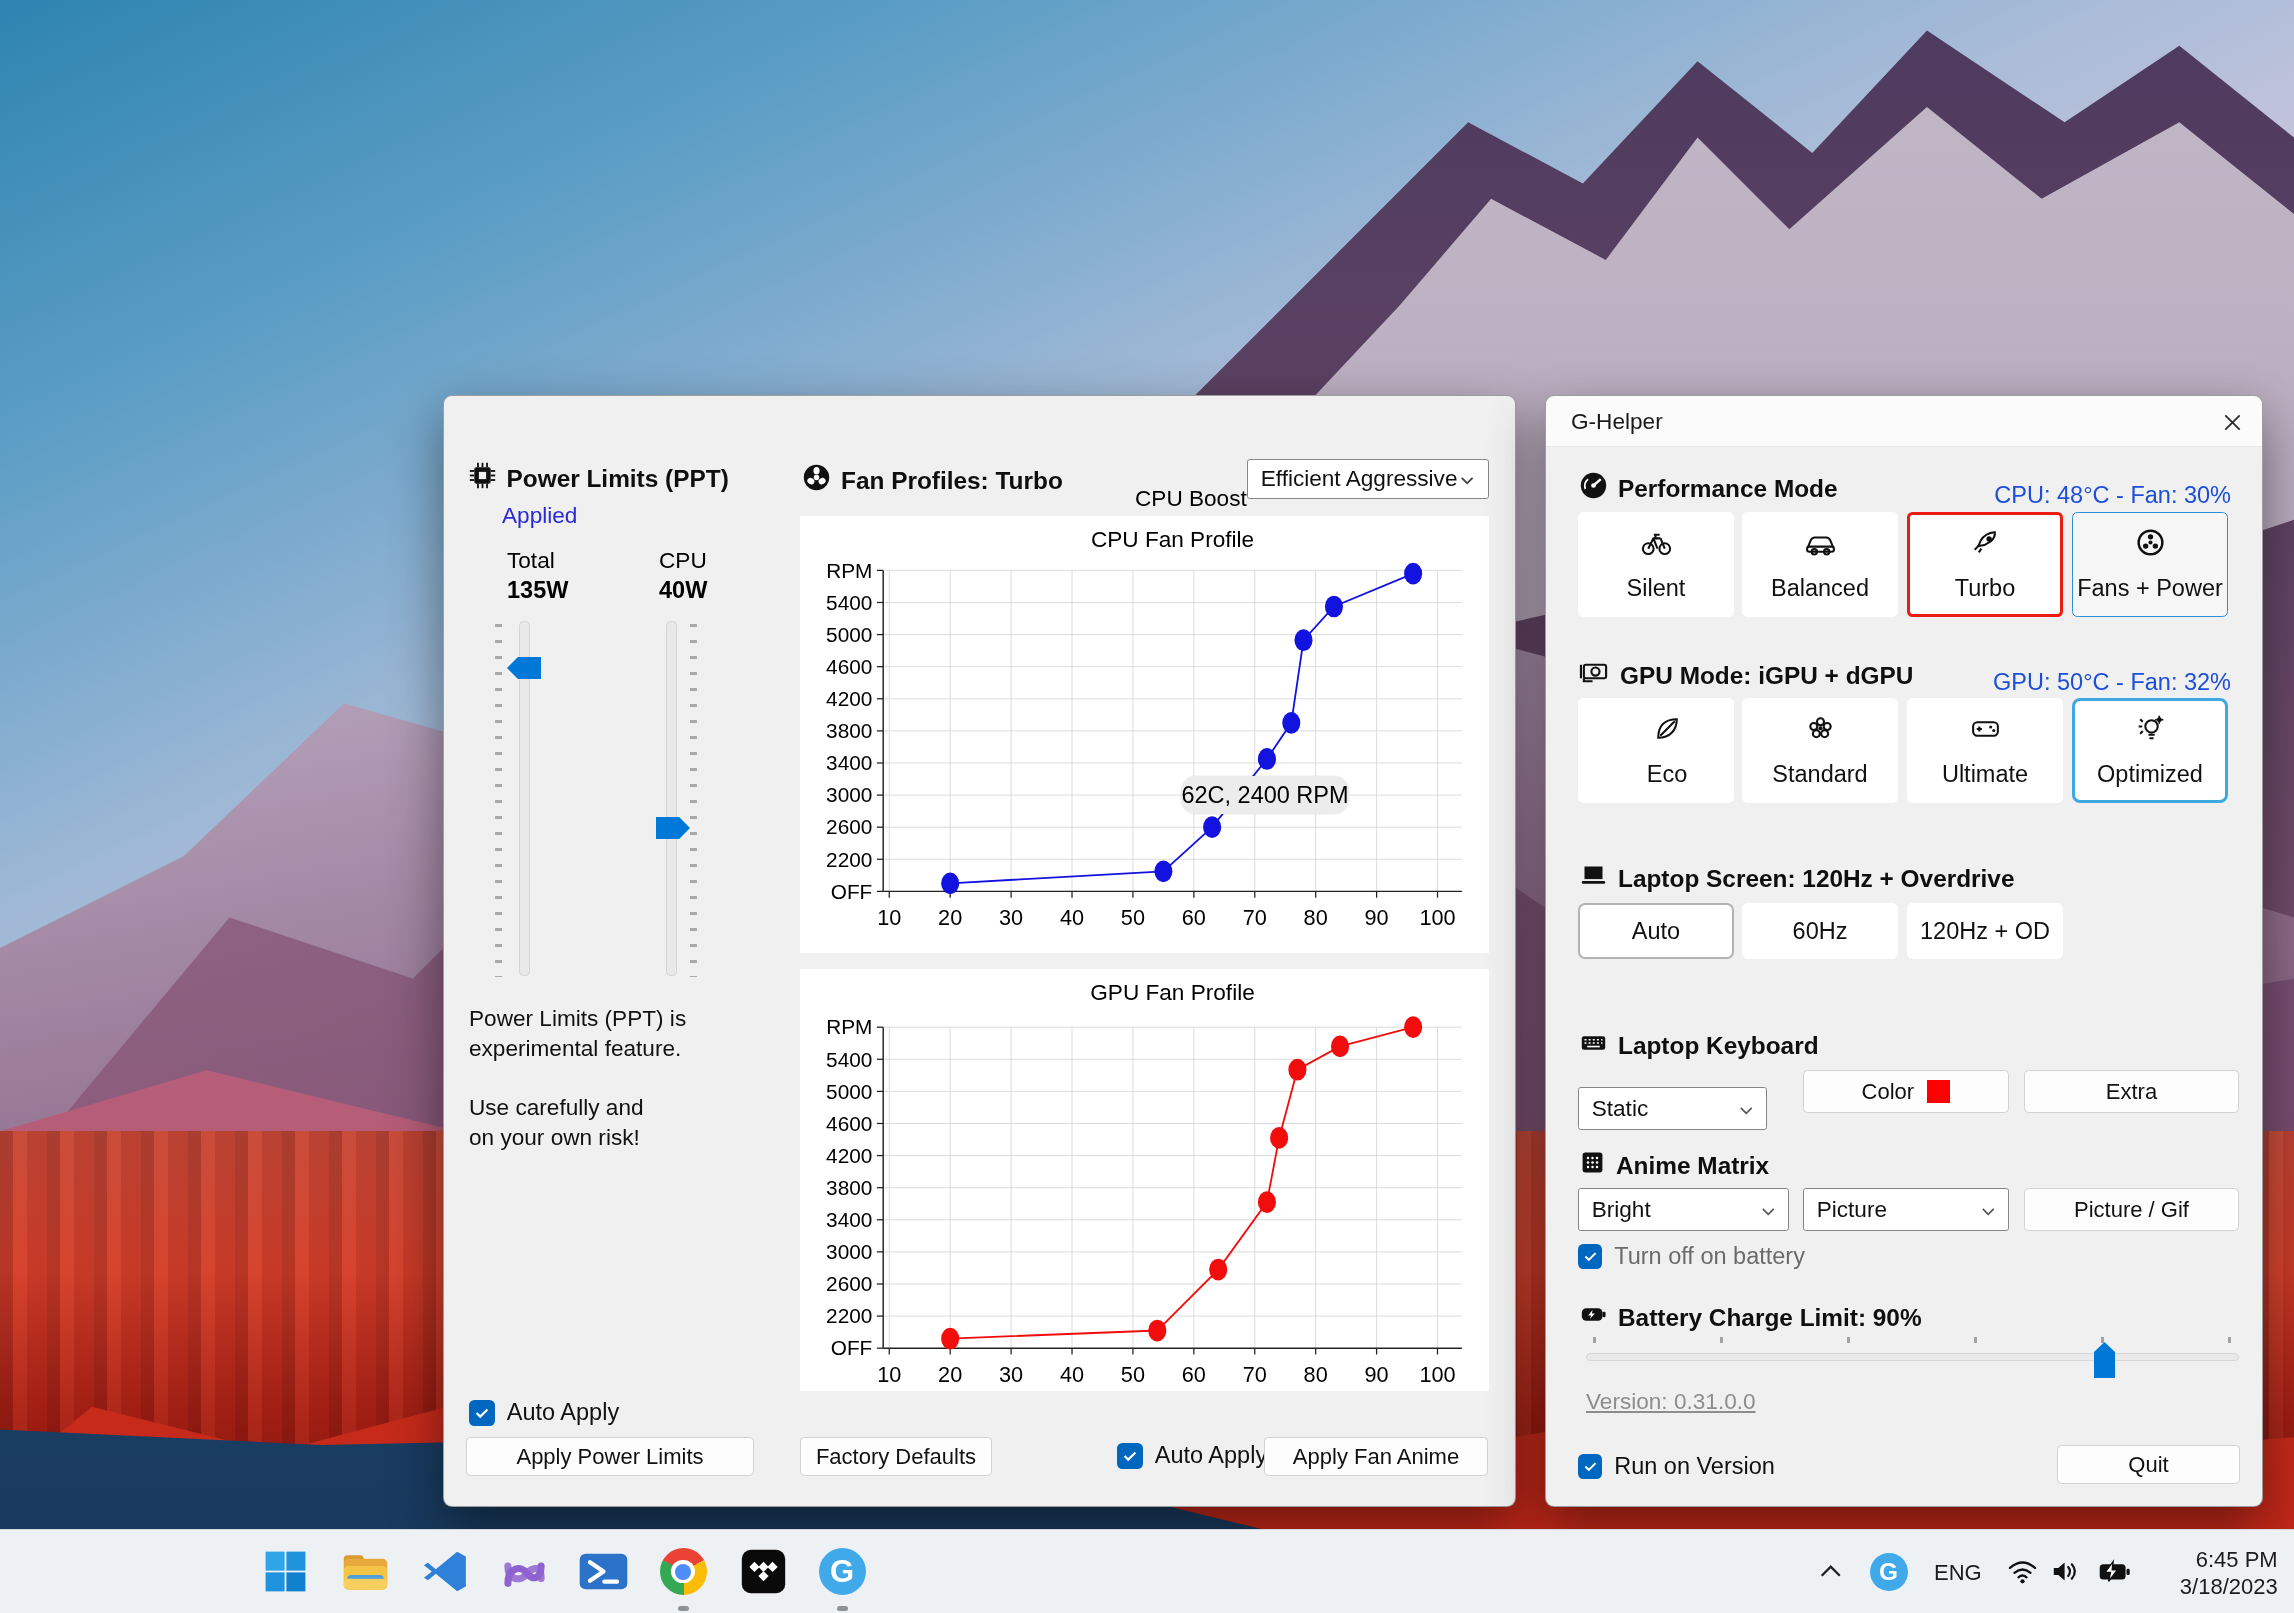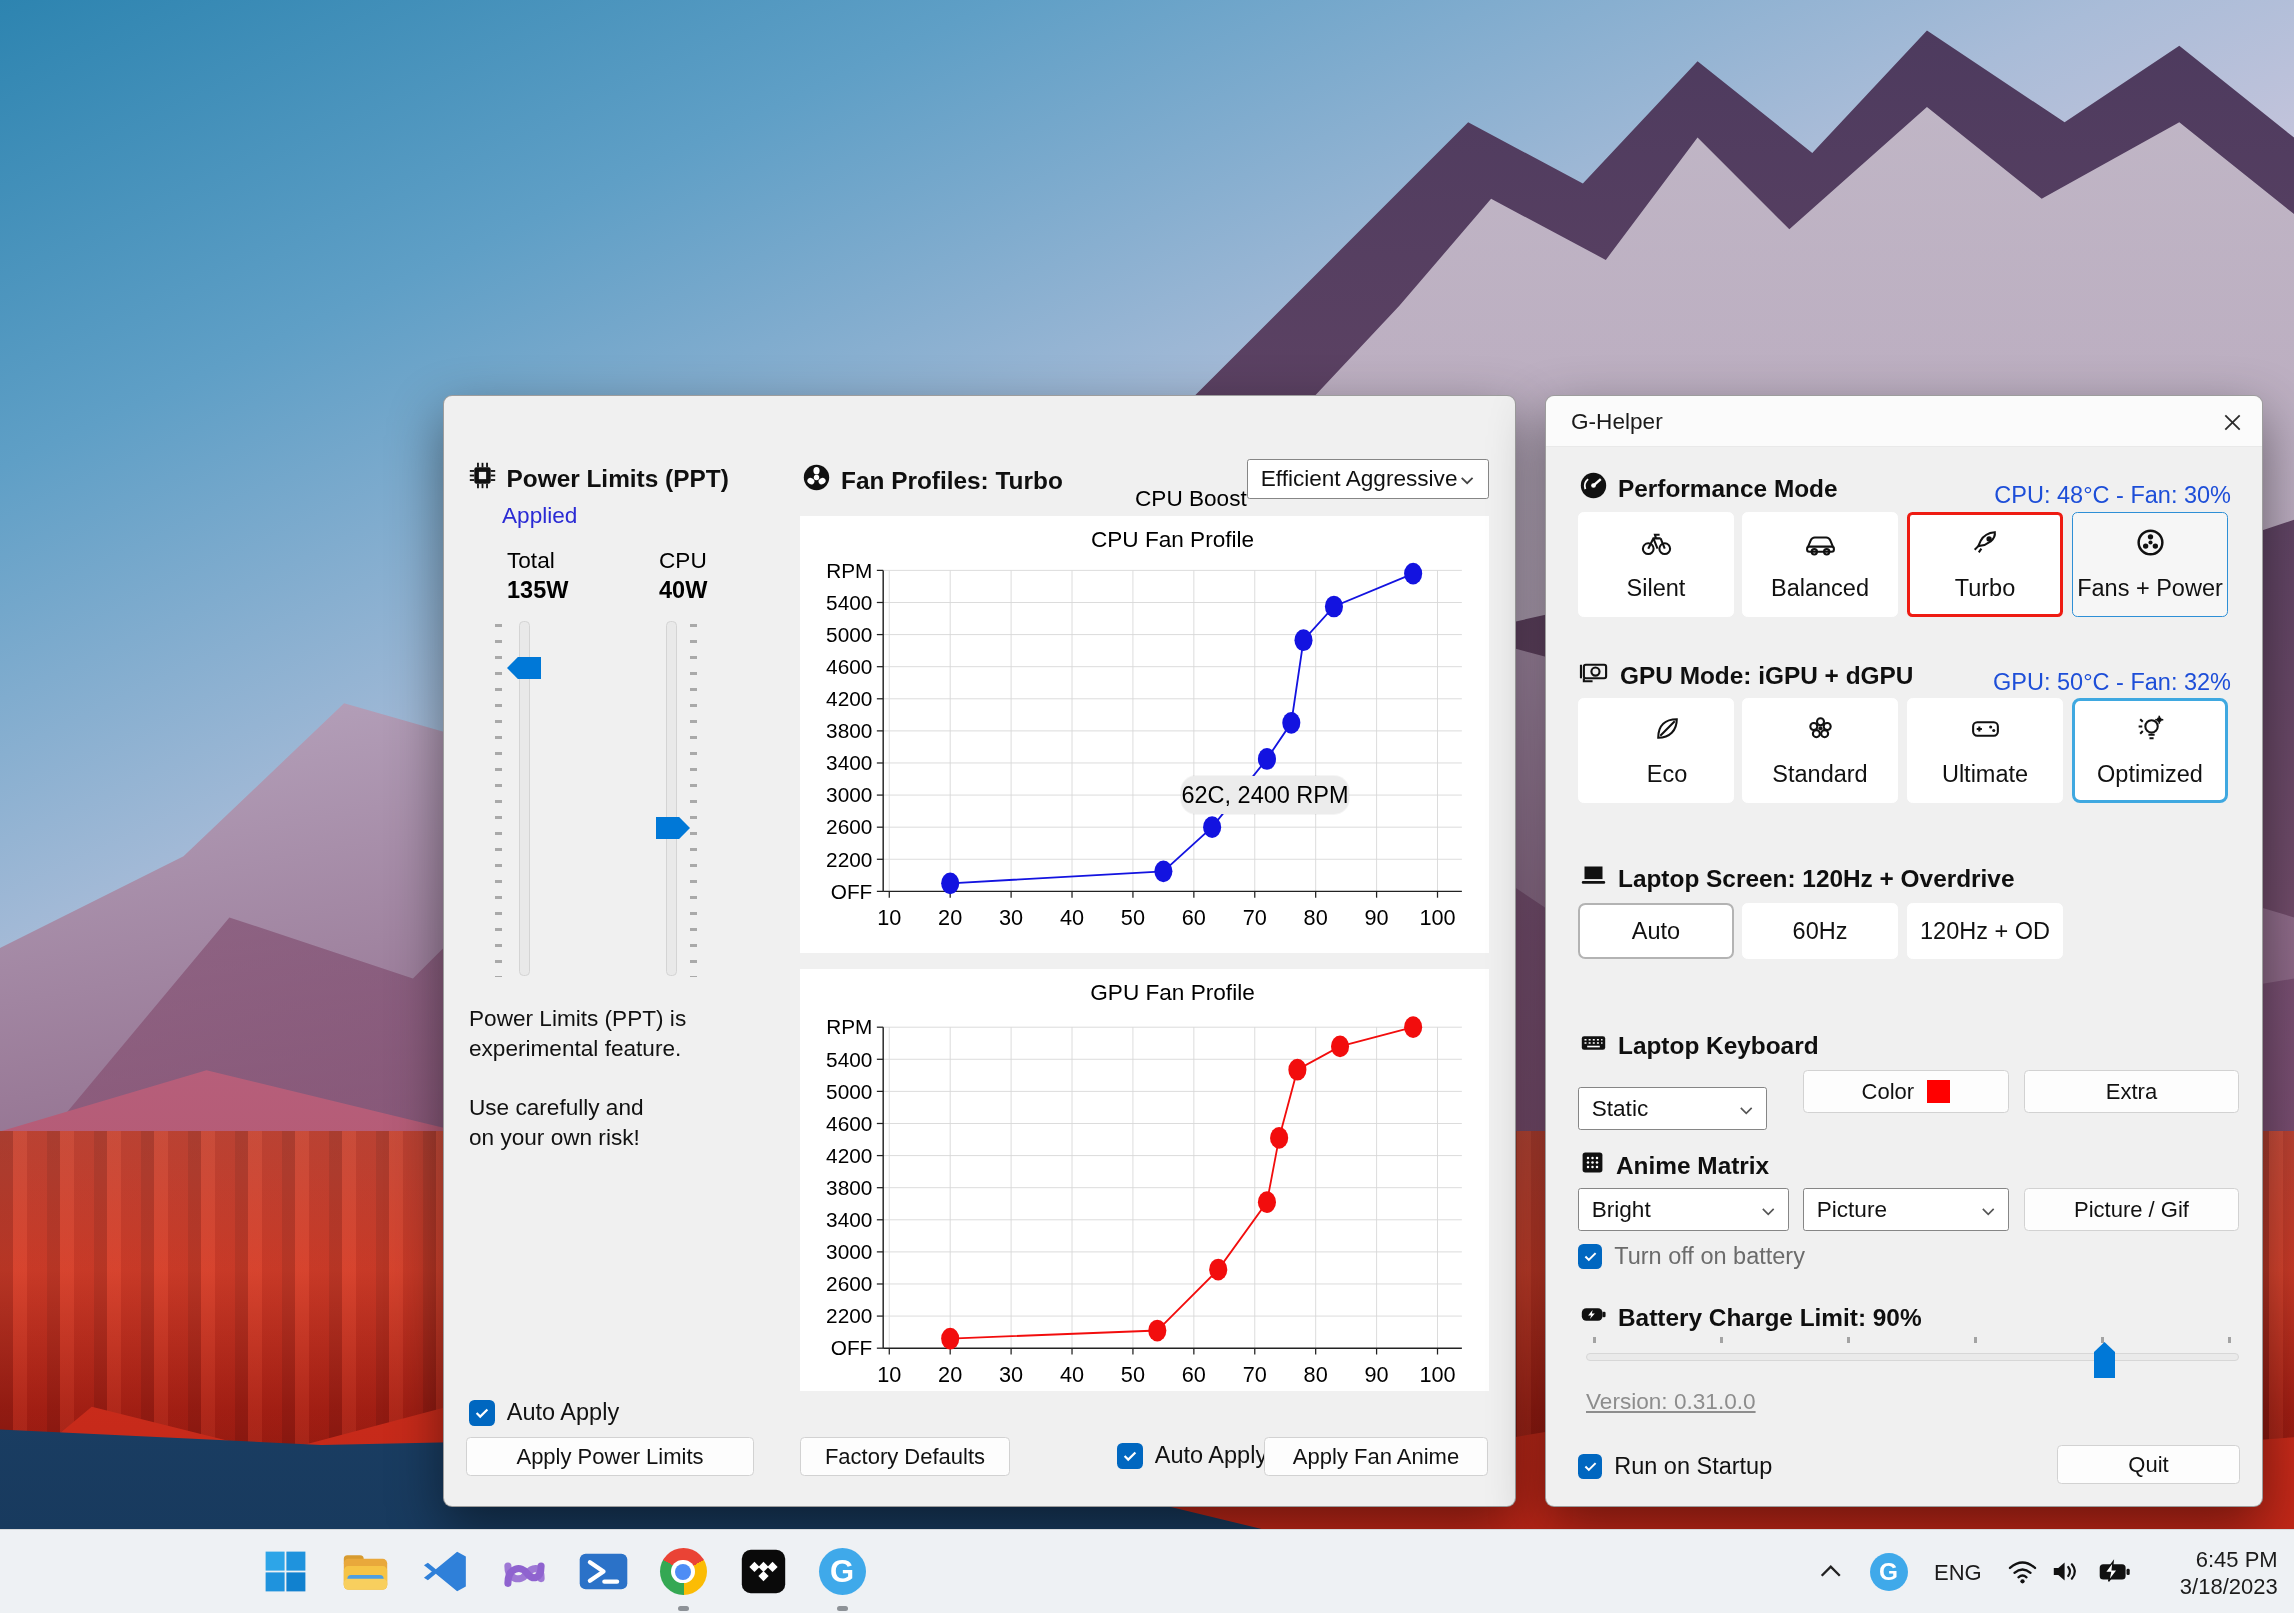--- a/index.html
+++ b/index.html
@@ -319,21 +319,21 @@
         <ellipse cx="395.1578947368421" cy="399.475" rx="10" ry="12" fill="#f20d0d"></ellipse>
         <ellipse cx="462.5263157894737" cy="332.025" rx="10" ry="12" fill="#f20d0d"></ellipse>
         <ellipse cx="516.421052631579" cy="257.475" rx="10" ry="12" fill="#f20d0d"></ellipse>
         <ellipse cx="529.8947368421052" cy="186.475" rx="10" ry="12" fill="#f20d0d"></ellipse>
         <ellipse cx="550.1052631578948" cy="111.03749999999997" rx="10" ry="12" fill="#f20d0d"></ellipse>
         <ellipse cx="597.2631578947369" cy="85.30000000000001" rx="10" ry="12" fill="#f20d0d"></ellipse>
         <ellipse cx="678.1052631578947" cy="64" rx="10" ry="12" fill="#f20d0d"></ellipse>
         <text x="412" y="34" text-anchor="middle" font-size="25" fill="#000">GPU Fan Profile</text>
       </svg></div>
 
-  <div class="btn" style="left:356px; top:1041px; width:210px; height:39px;">Factory Defaults</div>
+  <div class="btn" style="left:356px; top:1041px; width:192px; height:39px;">Factory Defaults</div>
   <div class="checkrow" style="left:673px; top:1046px;">
     <span class="checkbox">
       <svg width="18" height="18" viewBox="0 0 20 20">
           <polyline points="4,10 8,14 16,6" fill="none" stroke="#fff" stroke-width="2.4"></polyline>
         </svg>
     </span>
     <span>Auto Apply</span>
   </div>
   <div class="btn" style="left:820px; top:1041px; width:224px; height:39px;">Apply Fan Anime</div>
 </div>
@@ -571,21 +571,21 @@
   <div style="position:absolute; left:548px; top:946px; width:21px; height:36px; background:#0078d7; clip-path:polygon(50% 0, 100% 28%, 100% 100%, 0 100%, 0 28%);"></div>
 
   <div class="link" style="left:40px; top:993px;">Version: 0.31.0.0</div>
 
   <div class="checkrow" style="left:32px; top:1057px;">
     <span class="checkbox" style="width:24.4px;height:24.4px;">
       <svg width="17" height="17" viewBox="0 0 20 20">
           <polyline points="4,10 8,14 16,6" fill="none" stroke="#fff" stroke-width="2.4"></polyline>
         </svg>
     </span>
-    <span>Run on Startup</span>
+    <span>Run on Version</span>
   </div>
   <div class="btn" style="left:511px; top:1049px; width:183px; height:39px;">Quit</div>
 </div>
 
 <div class="taskbar">
   <div class="tb-icon" style="left:256px;">
     <svg width="47" height="47" viewBox="0 0 52 52">
         <g>
           <rect x="4" y="4" width="21" height="21" fill="#2da5e8"></rect>
           <rect x="27" y="4" width="21" height="21" fill="#1f93dd"></rect>

